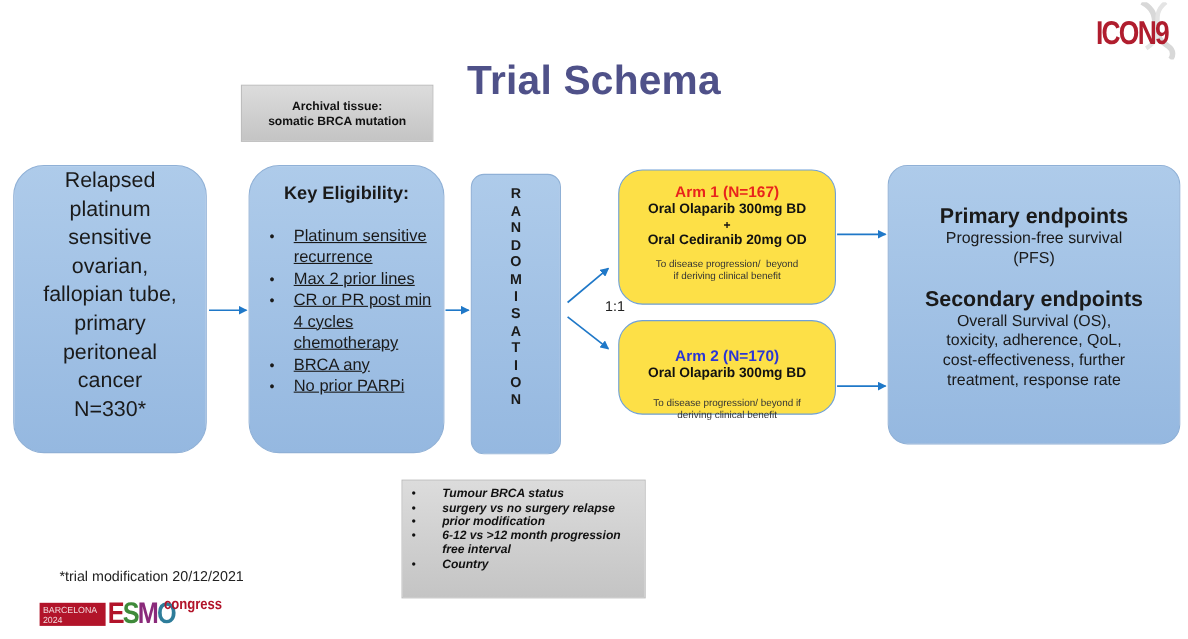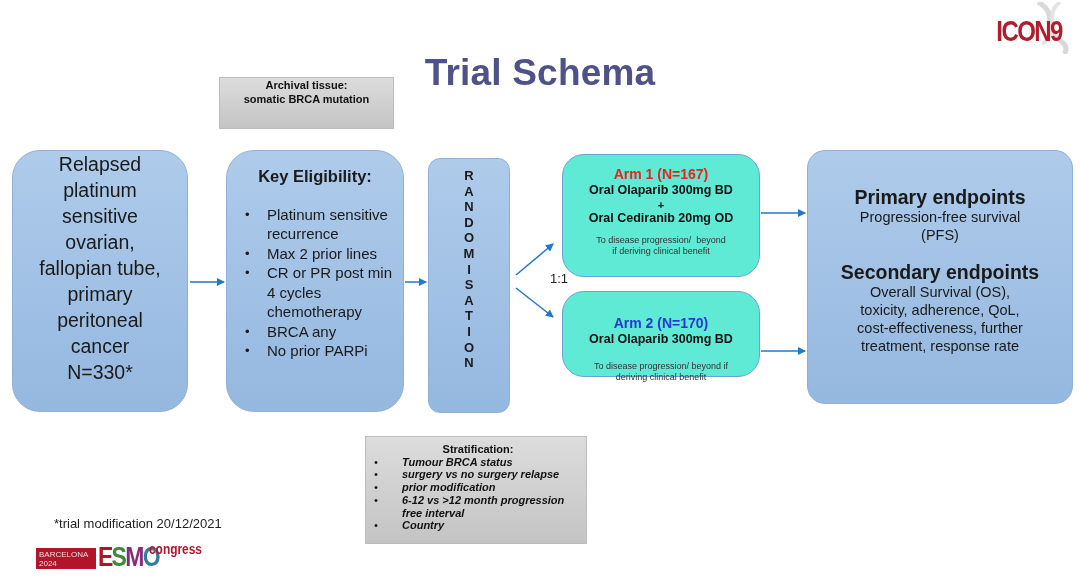--- a/index.html
+++ b/index.html
@@ -4,30 +4,30 @@
 <style>
   html, body { margin:0; padding:0; background:#ffffff; }
   body { width:1080px; height:581px; position:relative; overflow:hidden; font-family:"Liberation Sans", sans-serif; color:#111; }
   .abs { position:absolute; }
   .title { left:0; width:1080px; top:4px; text-align:center; font-size:37px; font-weight:bold; color:#4f5189; letter-spacing:0.2px;margin-top:48px; }
   .logo-icon9 { right:10px; top:2px; width:80px; height:52px; }
   .logo-icon9 .txt { position:absolute; right:8px; top:12px; font-size:30px; font-weight:bold; color:#b01d2e; letter-spacing:-2px; font-family:"Liberation Sans Narrow","Liberation Sans", sans-serif; transform:scaleX(0.8); transform-origin:right center; }
   .logo-icon9 .dna { position:absolute; right:0; top:0; width:40px; height:52px; }
   .bluebox { background:linear-gradient(180deg,#aecbea 0%,#95b8e0 100%); border:1px solid #8fb0d6; border-radius:28px; box-sizing:border-box; }
   .box-pop { left:12px; top:150px; width:176px; height:262px; display:flex; align-items:flex-start; justify-content:center; text-align:center; font-size:19.5px; line-height:26px; color:#1a1a1a; }
-  .gray-archival { left:219px; top:77px; width:175px; height:52px; background:linear-gradient(180deg,#dcdcdc,#c4c4c4); border:1px solid #bdbdbd; box-sizing:border-box; text-align:center; font-size:11px; font-weight:bold; line-height:14px; color:#111; }
+  .gray-archival { left:219px; top:77px; width:175px; height:52px; background:linear-gradient(180deg,#dcdcdc,#c4c4c4); border:1px solid #bdbdbd; box-sizing:border-box; text-align:center; font-size:11px; font-weight:bold; line-height:14px; padding-top:12px; color:#111; }
   .box-elig { left:226px; top:150px; width:178px; height:262px; padding:16px 10px 0 16px; font-size:15px; line-height:19.5px; color:#1a1a1a; }
   .box-elig .hdr { text-align:center; font-weight:bold; font-size:16.5px; margin-bottom:18px; margin-left:-6px; }
-  .box-elig ul { margin:0; padding:0; list-style:none; }
+  .box-elig ul { margin:0; padding:0; list-style:none;text-decoration:underline; }
   .box-elig li { position:relative; padding-left:24px; }
   .box-elig li::before { content:"•"; position:absolute; left:2px; top:0; font-size:13px; }
   .box-rand { left:428px; top:158px; width:82px; height:255px; border-radius:12px; display:flex; flex-direction:column; align-items:center; justify-content:flex-start; padding-top:9px; box-sizing:border-box; }
   .box-rand span { font-weight:bold; font-size:13px; line-height:15.6px; color:#1a1a1a; display:block; }
   .ratio { left:519px; top:271px; font-size:13px; color:#222;margin-left:31px; }
-  .arm { background:#5eead4; border:1.5px solid #6fa0d8; border-radius:22px; box-sizing:border-box; text-align:center; }
+  .arm { background:#fde047; border:1.5px solid #6fa0d8; border-radius:22px; box-sizing:border-box; text-align:center; }
   .arm1 { left:562px; top:154px; width:198px; height:123px; padding-top:11px; }
   .arm2 { left:562px; top:291px; width:198px; height:86px; padding-top:23px; }
   .arm .name { font-weight:bold; font-size:14px; line-height:17px; }
   .arm1 .name { color:#e8231c; }
   .arm2 .name { color:#2a35d6; }
   .arm .drug { font-weight:bold; font-size:12.5px; line-height:15.5px; color:#111; }
   .arm .plus { font-weight:bold; font-size:11px; line-height:12px; }
   .arm .note { font-size:9px; line-height:11px; color:#333; margin-top:9px; }
   .arm2 .note { margin-top:13px; }
   .box-end { left:807px; top:150px; width:266px; height:254px; border-radius:18px; text-align:center; padding-top:35px; color:#1a1a1a; }
@@ -133,21 +133,20 @@
   <div class="t">(PFS)</div>
   <div class="gap"></div>
   <div class="h">Secondary endpoints</div>
   <div class="t">Overall Survival (OS),</div>
   <div class="t">toxicity, adherence, QoL,</div>
   <div class="t">cost-effectiveness, further</div>
   <div class="t">treatment, response rate</div>
 </div>
 
 <div class="abs gray-strat">
-  <div class="sh">Stratification:</div>
   <ul>
     <li>Tumour BRCA status</li>
     <li>surgery vs no surgery relapse</li>
     <li>prior modification</li>
     <li>6-12 vs &gt;12 month progression free interval</li>
     <li>Country</li>
   </ul>
 </div>
 
 <div class="abs footnote">*trial modification 20/12/2021</div>

